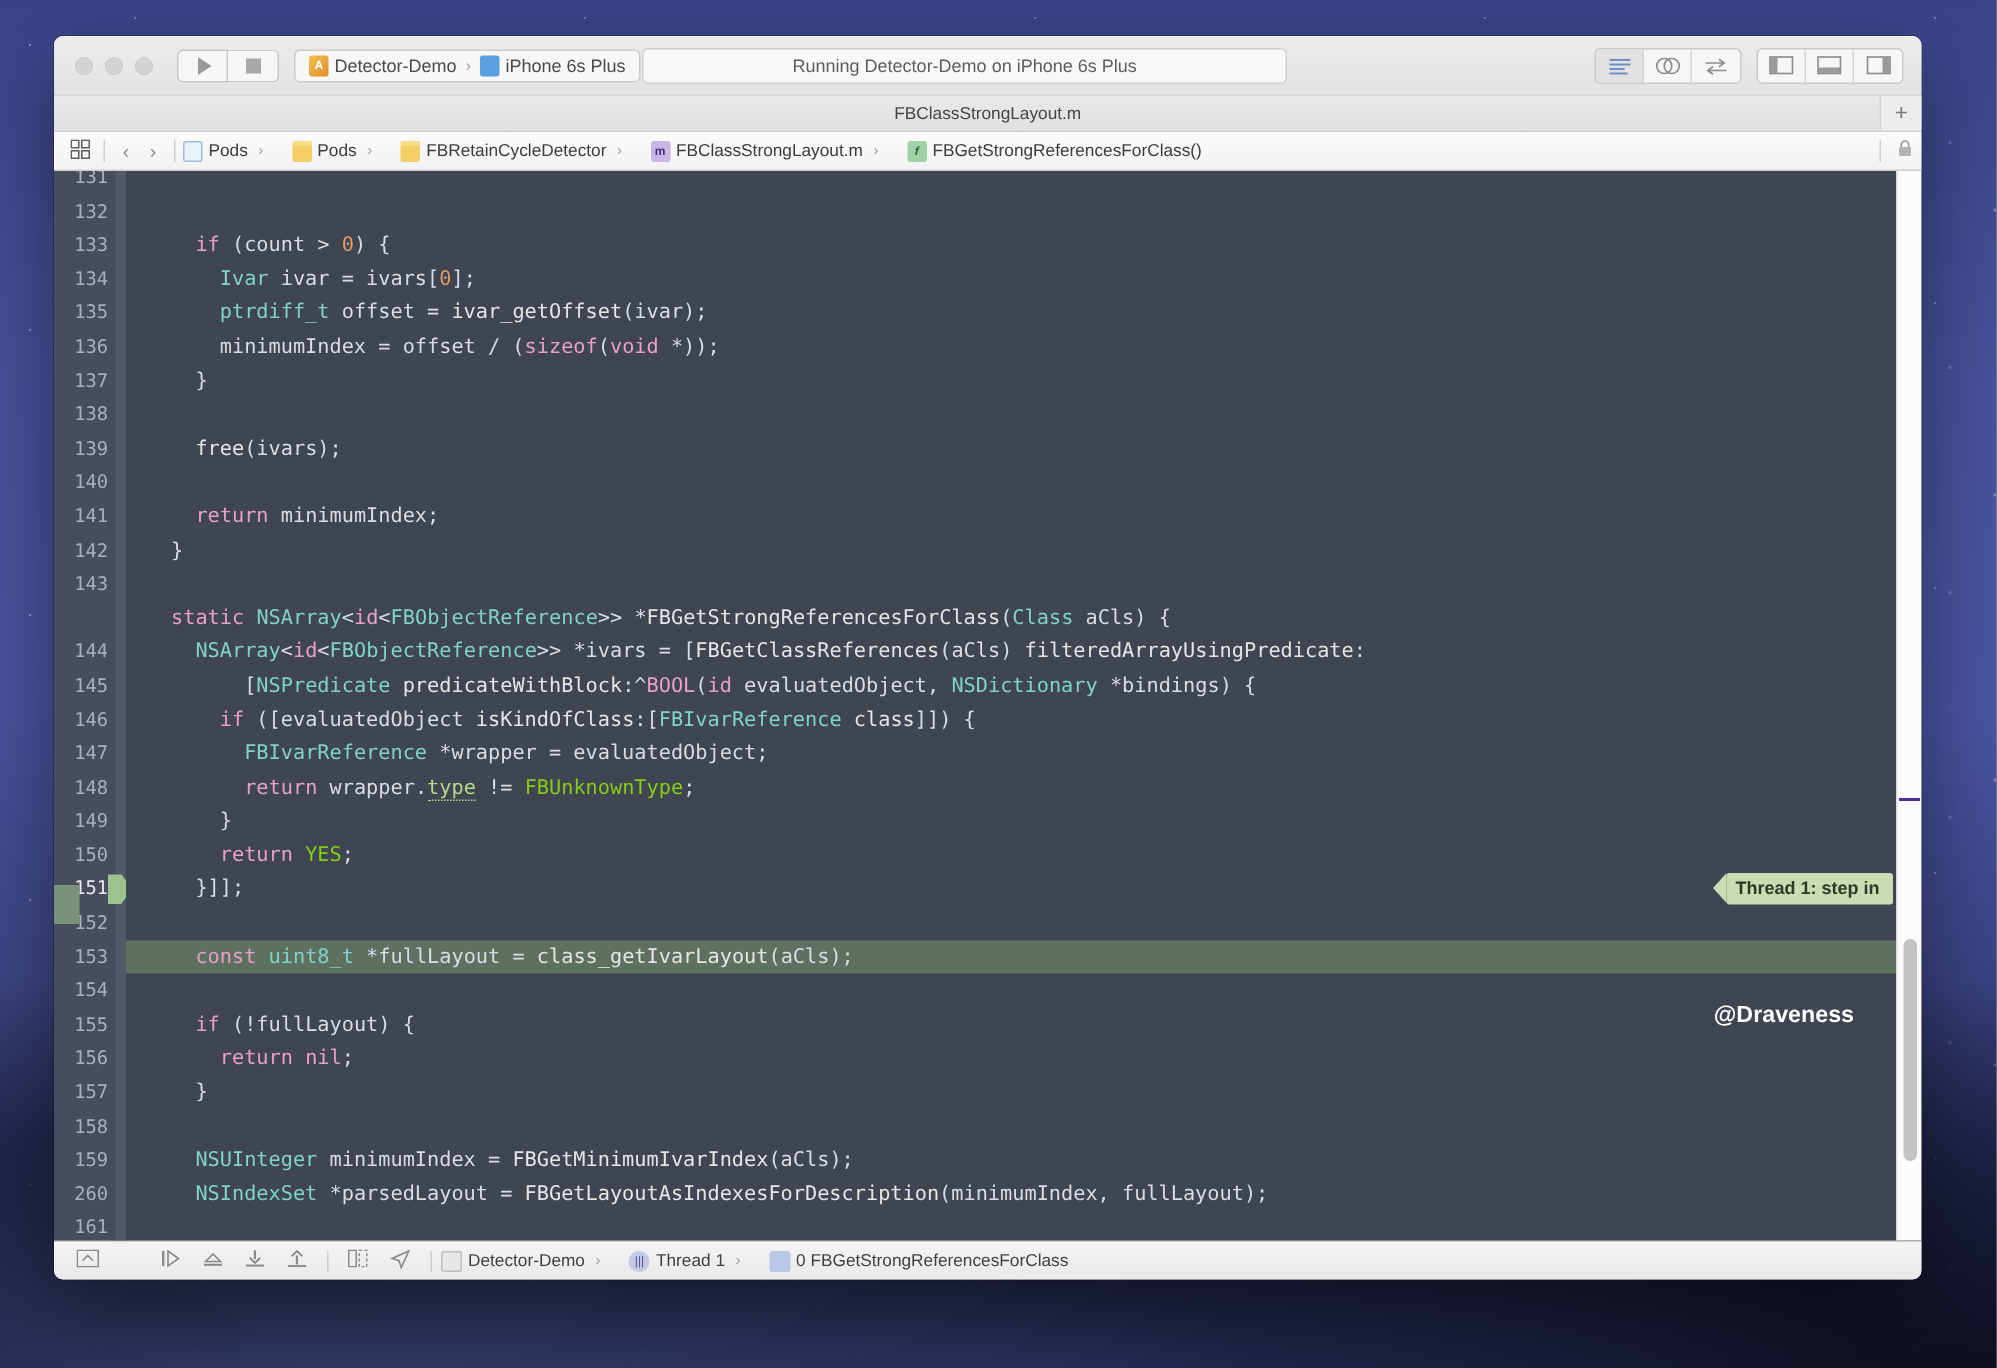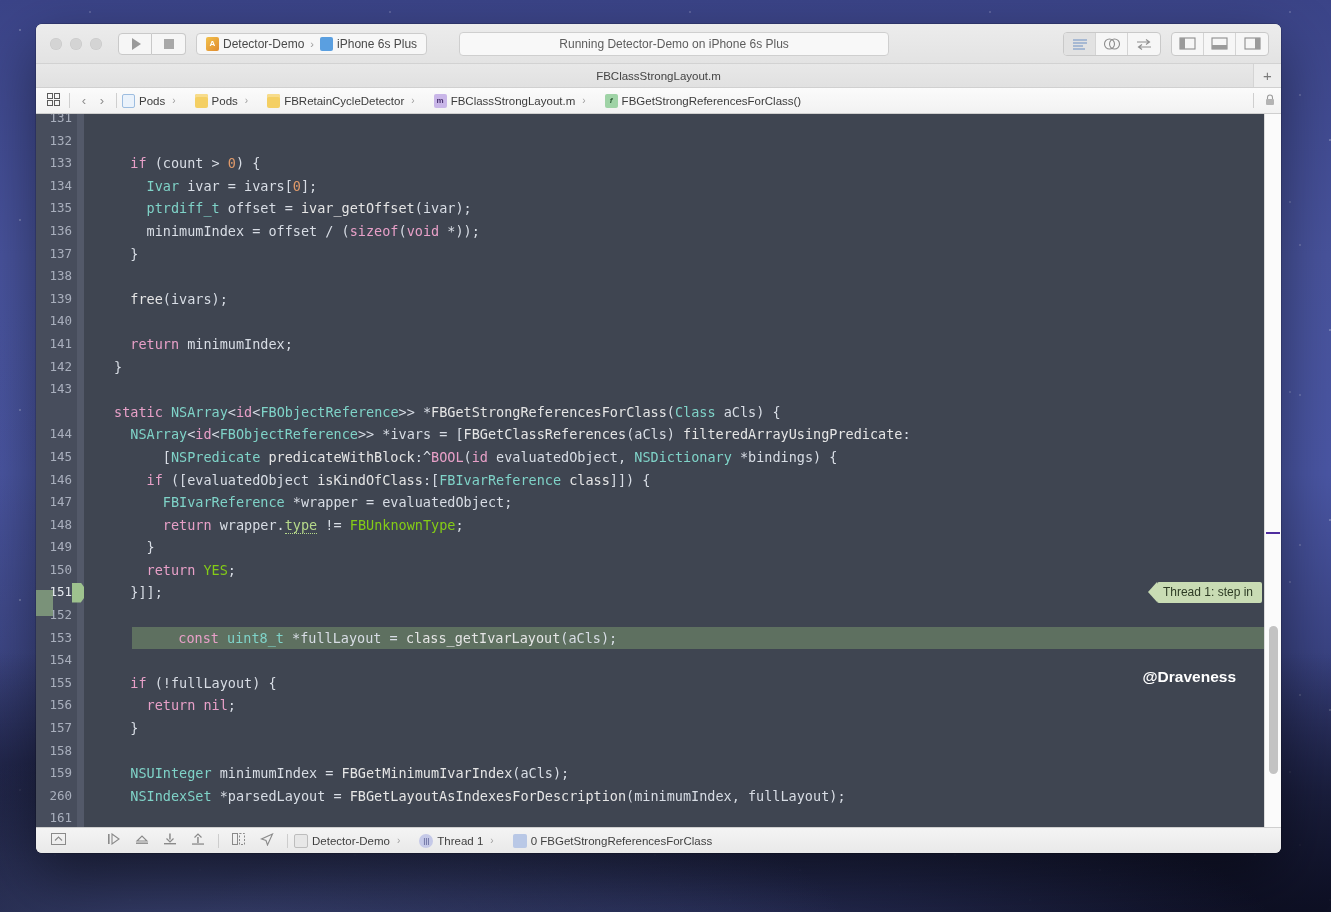--- a/index.html
+++ b/index.html
@@ -69,21 +69,21 @@
   .tri { width: 0; height: 0; border-left: 9px solid #9a9a9a; border-top: 6px solid transparent; border-bottom: 6px solid transparent; margin-left: 2px;}
   .sq { width: 10px; height: 10px; background: #a8a8a8; }
 
   .scheme {
     height: 22px; display: flex; align-items: center; gap: 4px; padding: 0 9px;
     background: #f7f7f7; border: 1px solid #cccccc; border-radius: 4px;
     font-size: 12px; color: #4a4a4a; white-space: nowrap;
   }
   .scheme .sep { color: #9b9b9b; font-size: 11px; margin: 0 2px; }
   .activity {
-    flex: 0 0 430px; height: 24px; margin-left: 32px;
+    flex: 0 0 430px; height: 24px; margin-left: 1px;
     background: #f8f8f8; border: 1px solid #cfcfcf; border-radius: 4px;
     display: flex; align-items: center; justify-content: center;
     font-size: 12px; color: #5d5d5d;
   }
   .tb-right { margin-left: auto; display: flex; align-items: center; gap: 10px; padding-right: 2px;}
   .seg { display: flex; border: 1px solid #c9c9c9; border-radius: 4px; overflow: hidden; background:#f6f6f6;}
   .seg > div { width: 32px; height: 22px; display:flex; align-items:center; justify-content:center; border-right: 1px solid #d4d4d4;}
   .seg > div:last-child { border-right: none; }
   .seg > div.active { background: #e2e2e2; }
 
@@ -137,33 +137,33 @@
     position: absolute; left: 36px; width: 16px; height: 20px;
     background: #9ec28e; clip-path: polygon(0 0, 55% 0, 100% 50%, 55% 100%, 0 100%);
   }
 
   .code {
     flex: 1 1 auto; position: relative; background: #3f4551;
     font-family: "DejaVu Sans Mono", monospace; font-size: 13.5px; line-height: 22.6px;
     color: #d8dde5; padding-top: 2px; white-space: pre; overflow: hidden;
   }
   .code .ln { height: 22.6px; padding-left: 30px; }
-  .code .ln.hl { background: #5e7060; margin-left: 48px; }
+  .code .ln.hl { background: #5e7060; }
   .kw   { color: #e8a0c8; }      
   .type { color: #7fd3c8; }      
   .num  { color: #e09a6a; }
   .fn   { color: #e5e5e5; }
   .prop { color: #b6d98a; border-bottom: 1px dotted #b6d98a; }
   .enumc{ color: #84cc16; }
   .pl   { color: #d8dde5; }
 
   .badge {
     position: absolute; height: 21px; display: flex; align-items: center;
     background: #c9dcb4; color: #2d3b24; font-family: "Liberation Sans", sans-serif;
-    font-size: 12px; padding: 0 9px 0 6px; border-radius: 2px;
+    font-size: 12px; padding: 0 9px 0 6px; border-radius: 2px; font-weight: bold;
   }
   .badge::before {
     content: ""; position: absolute; left: -9px; top: 0;
     border-top: 10.5px solid transparent; border-bottom: 10.5px solid transparent;
     border-right: 9px solid #c9dcb4;
   }
   .watermark {
     position: absolute; color: #ffffff; font-size: 15.5px;
     font-family: "Liberation Sans", sans-serif;
   }

